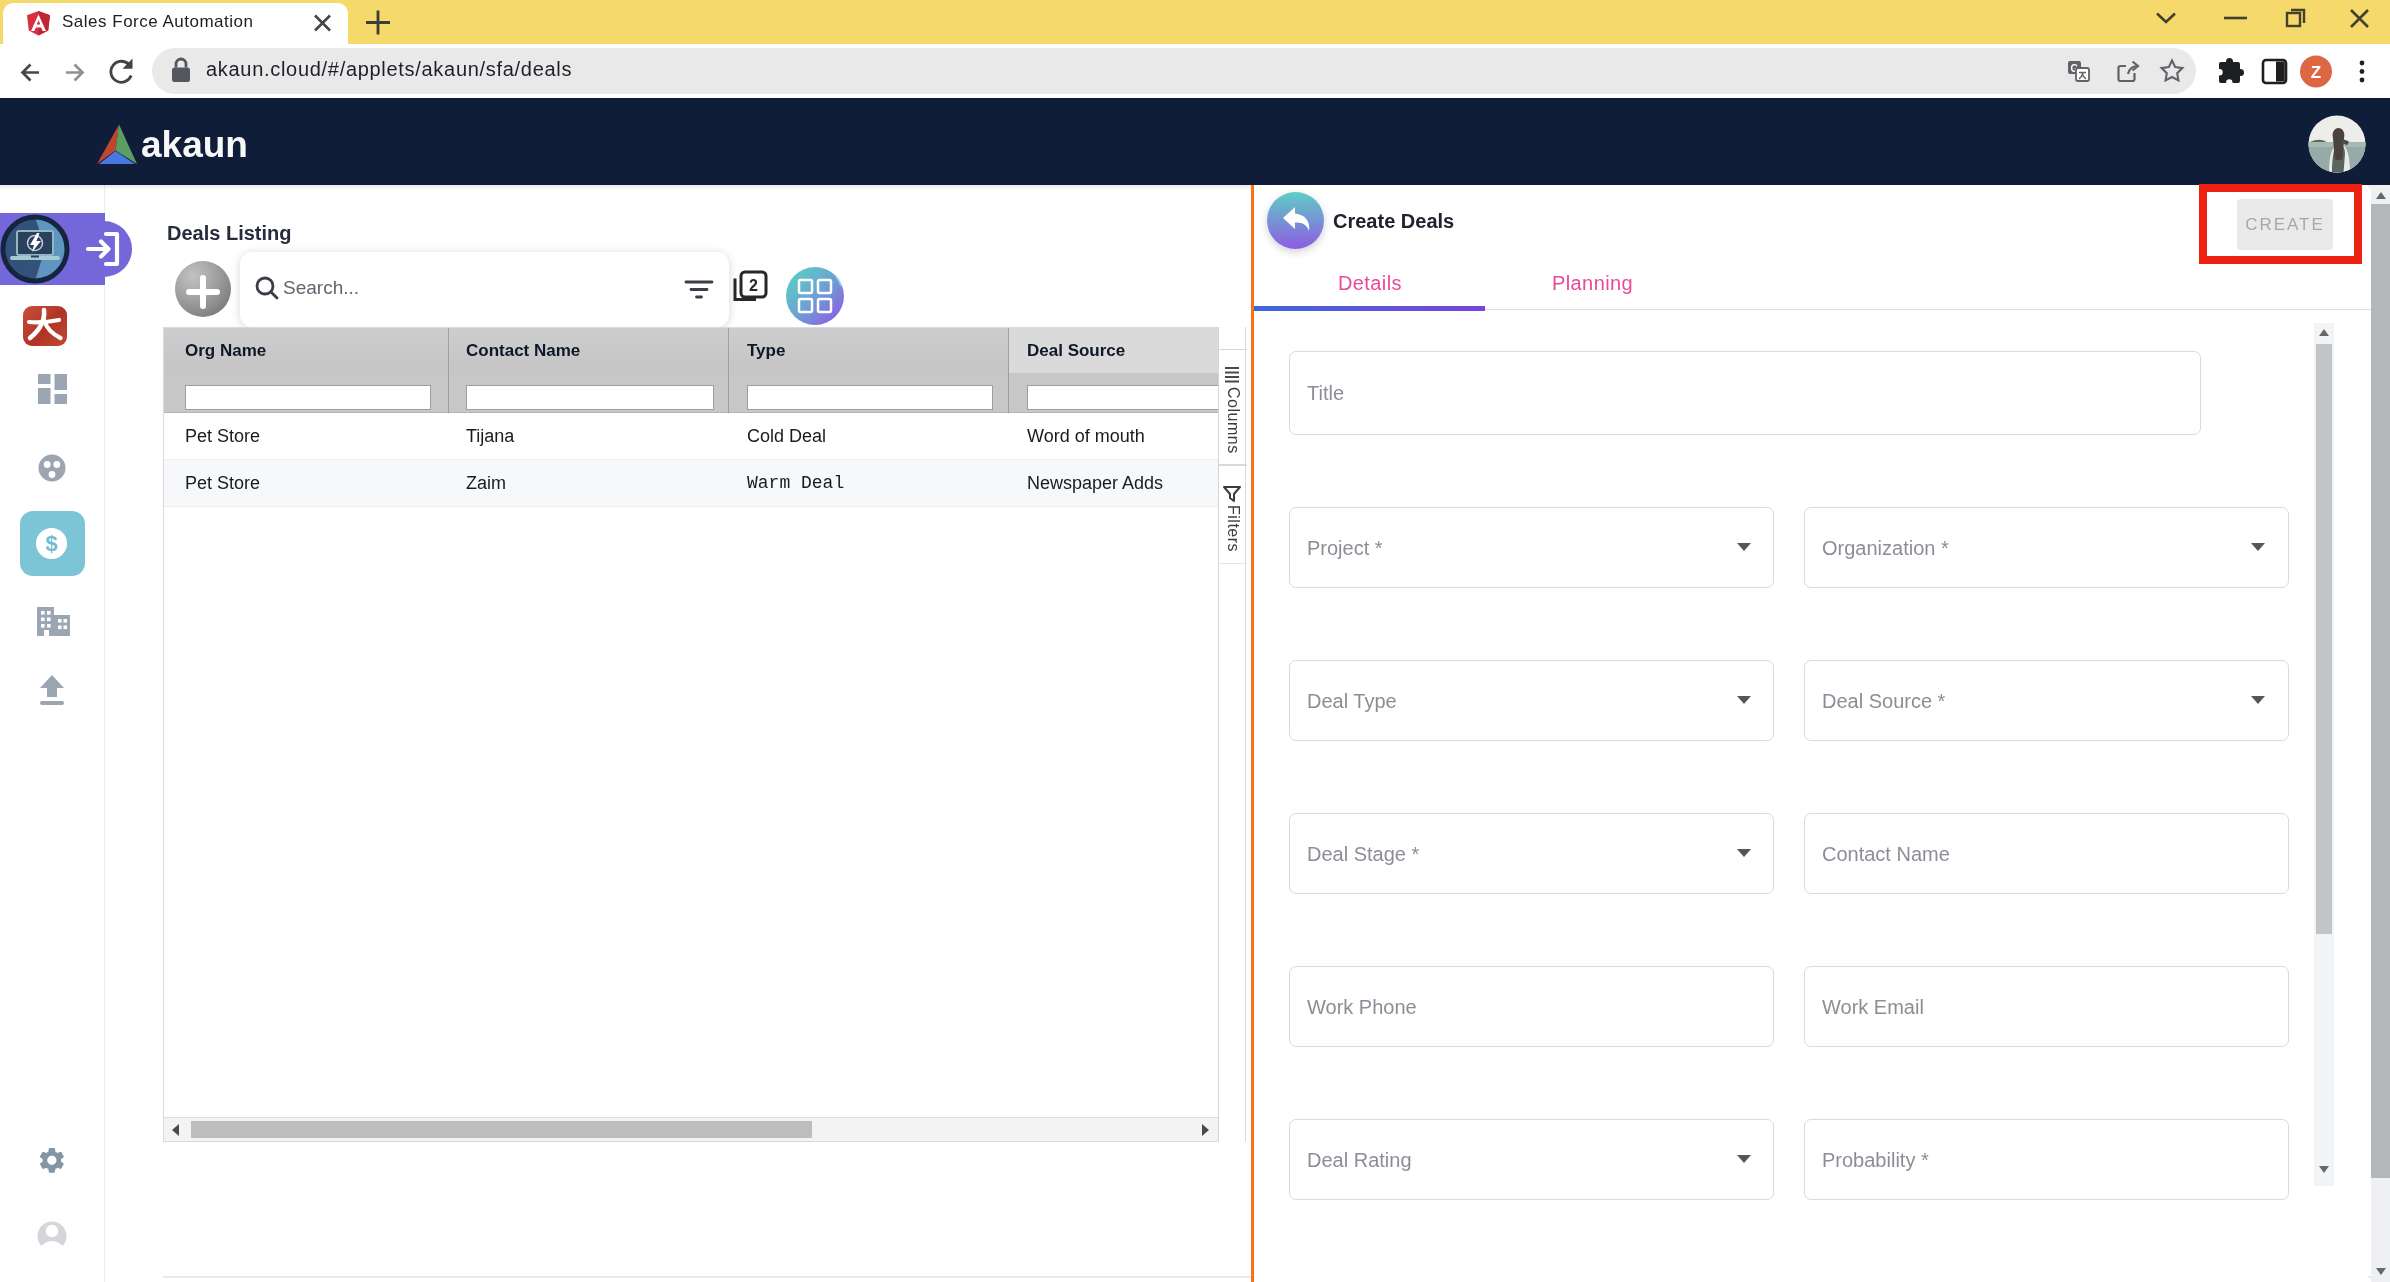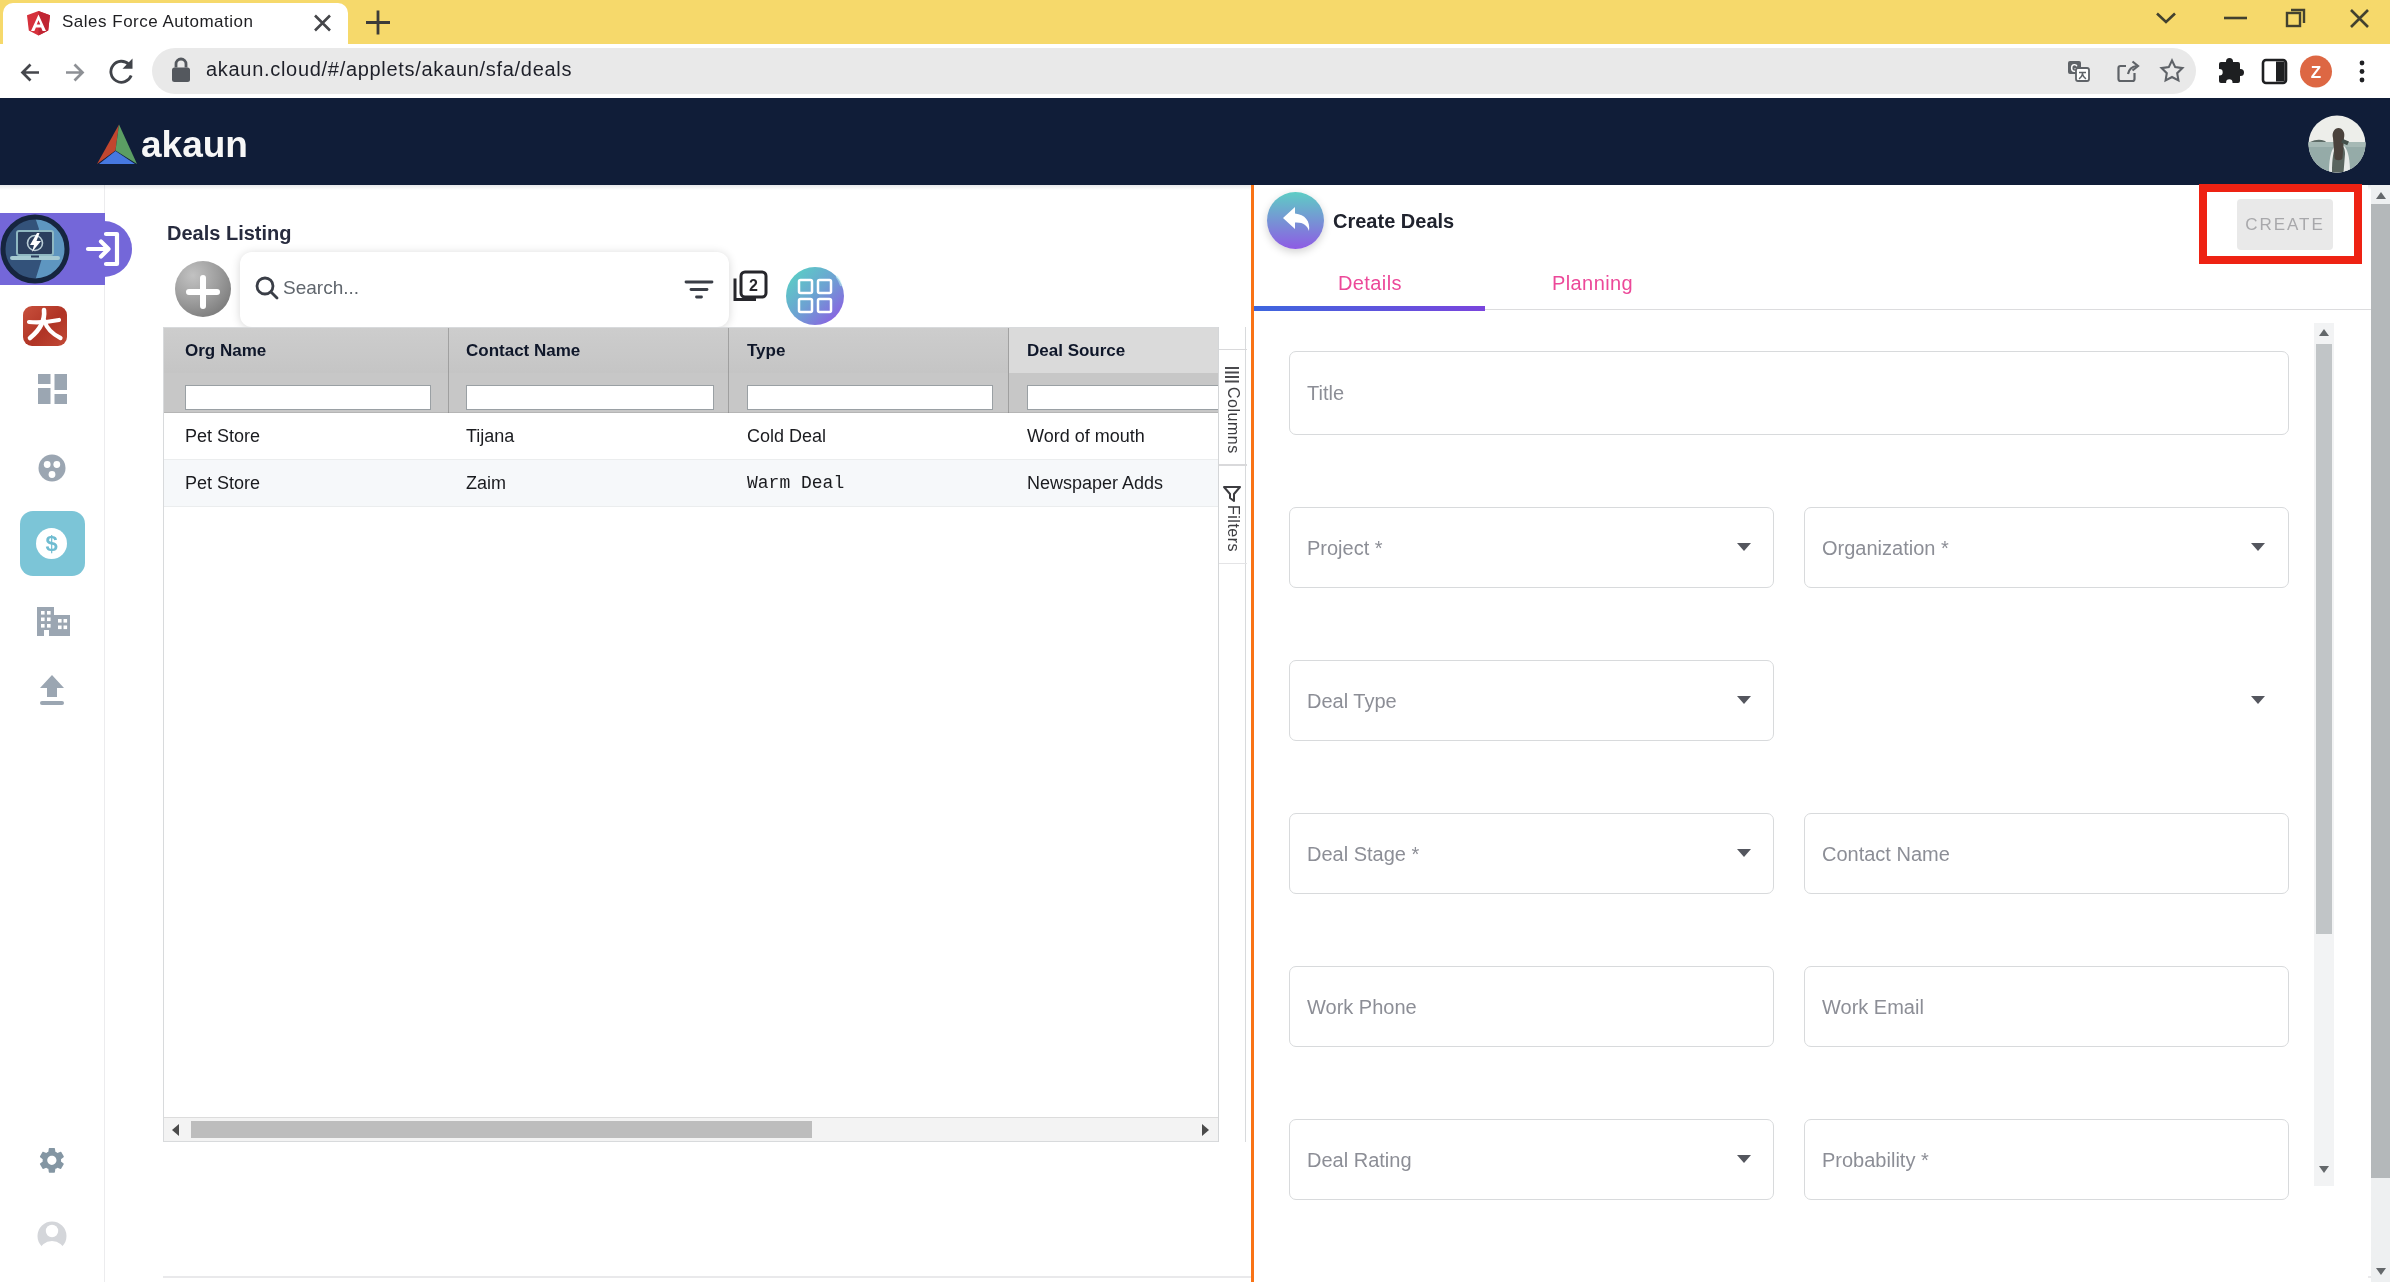--- a/index.html
+++ b/index.html
@@ -173,31 +173,34 @@
 
     <div class="abs" id="rpanel">
       <div class="abs" id="backbtn"></div>
       <div class="abs" id="cdtitle">Create Deals</div>
       <div class="abs" id="createbtn">CREATE</div>
       <div class="tabt" style="left:84px;">Details</div>
       <div class="tabt" style="left:298px;">Planning</div>
       <div class="abs" id="tabdivider"></div>
       <div class="abs" id="tabline"></div>
 
-      <div class="field" style="left:35px;top:166px;width:1000px;height:84px;">
+      <div class="field" style="left:35px;top:166px;width:912px;height:84px;">
         <div class="flabel" style="top:30px;">Title</div>
         </div>
       <div class="field" style="left:35px;top:322px;width:485px;height:81px;">
         <div class="flabel" style="top:29px;">Project *</div>
         </div>
       <div class="field" style="left:550px;top:322px;width:485px;height:81px;">
         <div class="flabel" style="top:29px;">Organization *</div>
         </div>
       <div class="field" style="left:35px;top:475px;width:485px;height:81px;">
         <div class="flabel" style="top:29px;">Deal Type</div>
+        </div>
+      <div class="field" style="left:550px;top:475px;width:485px;height:81px;">
+        <div class="flabel" style="top:29px;">Deal Source *</div>
         </div>
       <div class="field" style="left:35px;top:628px;width:485px;height:81px;">
         <div class="flabel" style="top:29px;">Deal Stage *</div>
         </div>
       <div class="field" style="left:550px;top:628px;width:485px;height:81px;">
         <div class="flabel" style="top:29px;">Contact Name</div>
         </div>
       <div class="field" style="left:35px;top:781px;width:485px;height:81px;">
         <div class="flabel" style="top:29px;">Work Phone</div>
         </div>

